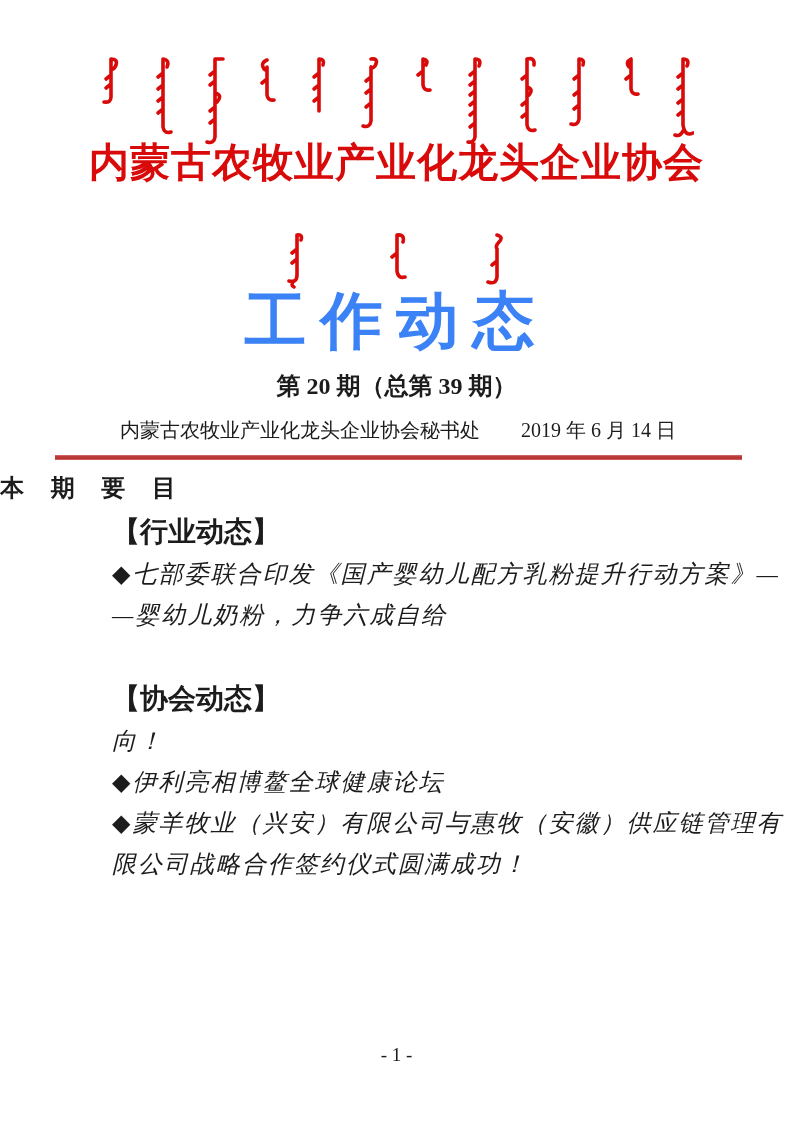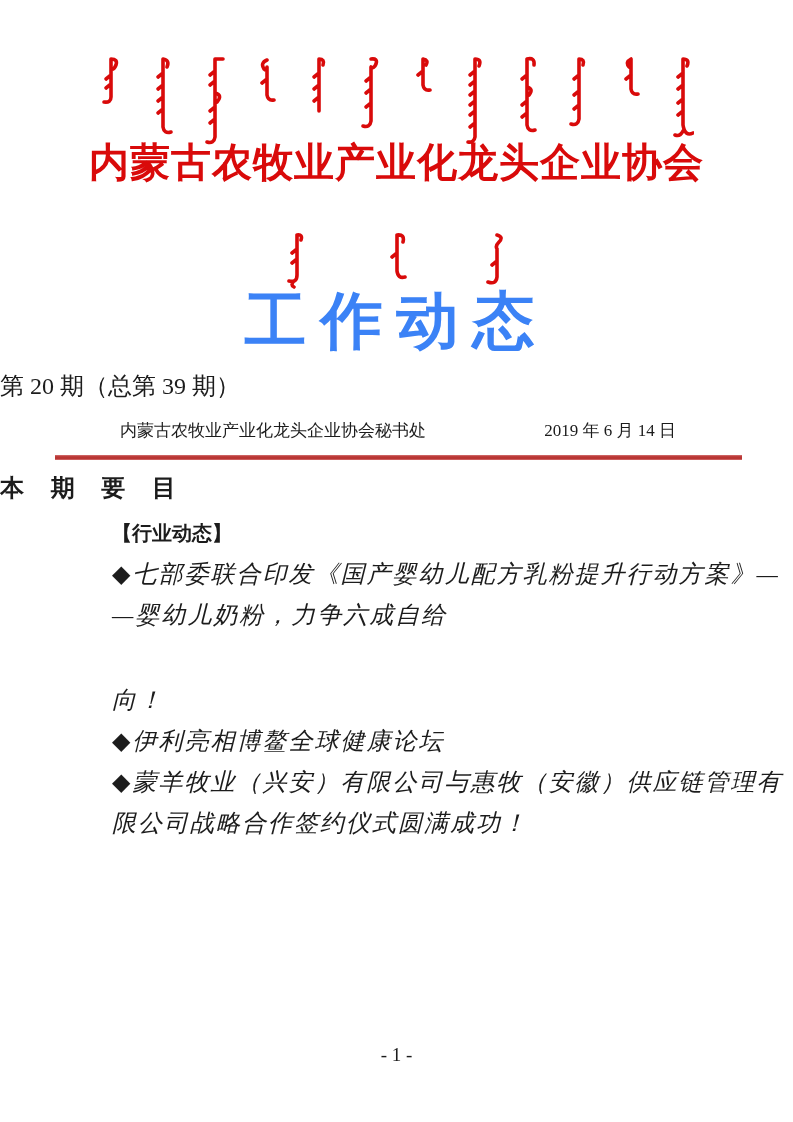--- a/index.html
+++ b/index.html
@@ -27,43 +27,43 @@
     font-weight:bold;letter-spacing:1px;
     color:#D90A0A;white-space:nowrap;
   }
   .bulletin-title{
     margin:0;
     font-size:62px;line-height:64px;
     font-weight:bold;letter-spacing:14px;
     color:#3b82f6;white-space:nowrap;
   }
   .issue-line{
-    margin-top:20px;text-align:left;
-    font-size:24px;line-height:26px;font-weight:normal;
+    margin-top:20px;text-align:center;
+    font-size:24px;line-height:26px;font-weight:bold;
   }
   .meta-row{
     margin:19px 117px 0 120px;
     display:flex;justify-content:space-between;align-items:baseline;
-    font-size:17px;line-height:25px;
+    font-size:20px;line-height:25px;
   }
   .red-rule{
     margin:12px 51px 0 55px;
     height:5px;
     background:linear-gradient(#d47272,#B93634 35%,#B93634 70%,#d47272);
   }
   .toc-heading{
     margin-top:15px;text-align:left;
     font-family:"Liberation Sans","DejaVu Sans",sans-serif;
     font-size:24px;line-height:26px;font-weight:bold;letter-spacing:10px;
   }
   .toc{margin:12px 60px 0 112px;}
   .sec-title{
     height:41px;line-height:41px;
-    font-family:Liberation Sans, sans-serif;
-    font-size:20px;font-weight:bold;white-space:nowrap;
+    font-family:Liberation Mono, monospace;
+    font-size:28px;font-weight:bold;white-space:nowrap;
   }
   .toc-line{
     height:41px;line-height:41px;
     font-size:24px;letter-spacing:2px;white-space:nowrap;font-style:italic;
   }
   .section-gap{height:44px;}
   footer{
     position:absolute;left:0;right:0;bottom:57px;
     text-align:center;font-size:19px;line-height:21px;
   }
@@ -146,20 +146,21 @@
 
     <div>
       <div class="sec-title">【行业动态】</div>
       <div class="toc-line">◆七部委联合印发《国产婴幼儿配方乳粉提升行动方案》—</div>
       <div class="toc-line">—婴幼儿奶粉，力争六成自给</div>
     </div>
 
     <div class="section-gap"></div>
 
     <div>
+      <div class="sec-title">【协会动态】</div>
       <div class="toc-line">向！</div>
       <div class="toc-line">◆伊利亮相博鳌全球健康论坛</div>
       <div class="toc-line">◆蒙羊牧业（兴安）有限公司与惠牧（安徽）供应链管理有</div>
       <div class="toc-line">限公司战略合作签约仪式圆满成功！</div>
     </div>
 
   </div>
 
   <footer>
     <span>- 1 -</span>

